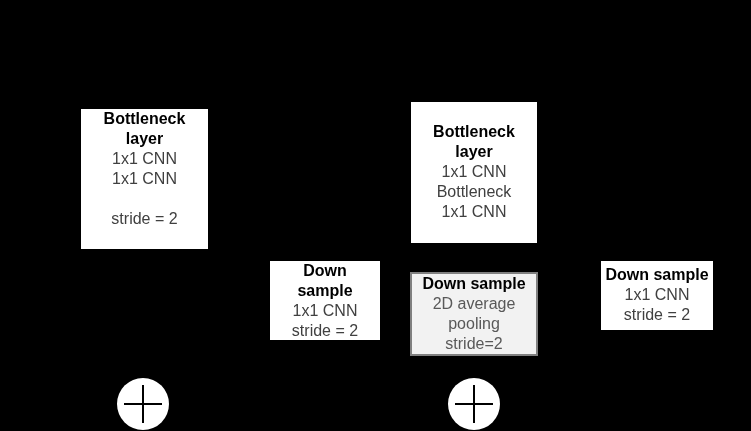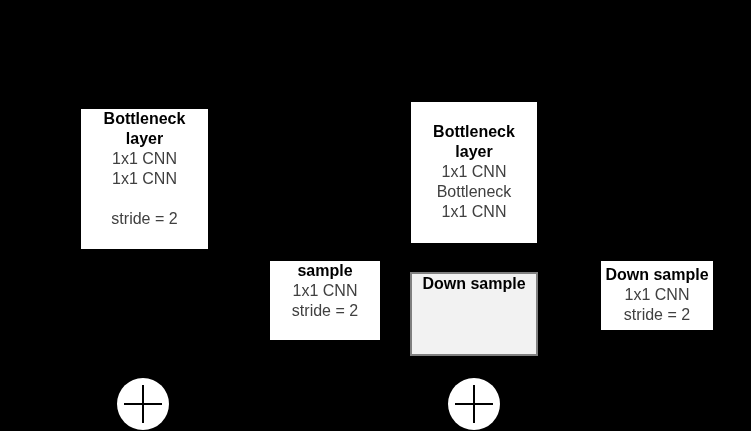--- a/index.html
+++ b/index.html
@@ -82,27 +82,30 @@
 
   <div class="box" id="bottleneck-right">
     <div class="title-line">Bottleneck</div>
     <div class="title-line">layer</div>
     <div class="layer-line">1x1 CNN</div>
     <div class="layer-line">Bottleneck</div>
     <div class="layer-line">1x1 CNN</div>
   </div>
 
   <div class="box" id="downsample-left">
+    <div class="title-line">Down</div>
     <div class="title-line">sample</div>
     <div class="layer-line">1x1 CNN</div>
     <div class="layer-line">stride = 2</div>
   </div>
 
   <div class="box gray" id="downsample-center">
     <div class="title-line">Down sample</div>
+    <div class="layer-line">2D average pooling</div>
+    <div class="layer-line">stride=2</div>
   </div>
 
   <div class="box" id="downsample-right">
     <div class="title-line">Down sample</div>
     <div class="layer-line">1x1 CNN</div>
     <div class="layer-line">stride = 2</div>
   </div>
 
   <div class="op-circle" id="op-left" title="+">
     <div class="plus-h"></div>

